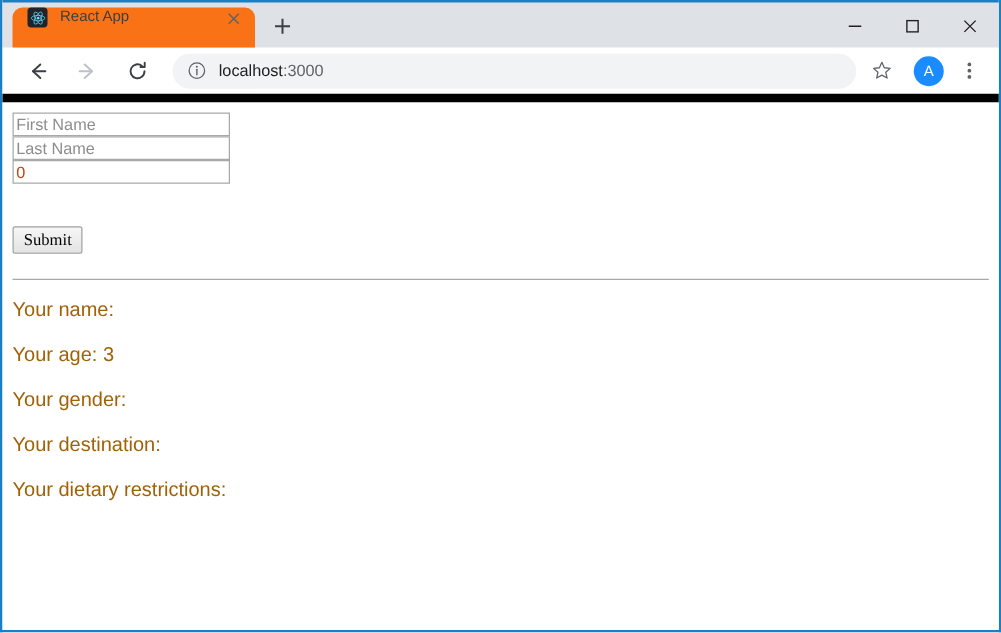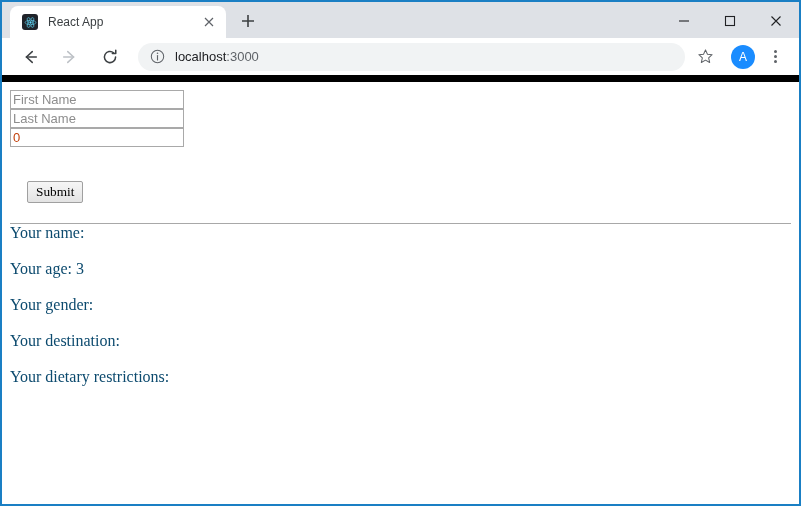--- a/index.html
+++ b/index.html
@@ -38,26 +38,25 @@
     border-top: 2px solid #1a7fc4;
     box-sizing: border-box;
   }
   #tab-strip {
     display: flex;
     align-items: flex-end;
     height: 100%;
     padding-left: 8px;
   }
   .tab {
-    width: 216px;
+    width: 194px;
     height: 32px;
-    background: #ffffff;
+    background: #f97316;
     border-radius: 8px 8px 0 0;
     display: flex;
-    align-items: center;
     padding: 0 8px 0 12px;
     box-sizing: border-box;
     position: relative;
   }
   .tab-favicon {
     width: 16px;
     height: 16px;
     border-radius: 3px;
     background: #20232a;
     flex: 0 0 auto;
@@ -235,40 +234,39 @@
   }
   #submit-button {
     margin-top: 34px;
     font-family: "Liberation Serif", serif;
     font-size: 13.3px;
     color: #000000;
     padding: 2px 8px;
     border: 1px solid #a0a0a0;
     border-radius: 2px;
     background: linear-gradient(to bottom, #f6f6f6 0%, #ededed 50%, #e3e3e3 100%);
-    margin-left: 17px;
   }
   #results-divider {
     border: none;
     border-top: 1px solid #a8a8a8;
     margin: 20px 0 0 0;
     height: 0;
   }
   #results-heading {
     font-family: "Liberation Serif", serif;
     font-size: 24px;
     font-weight: bold;
     color: #000000;
     margin: 20px 0 20px 0;
   }
   .result-line {
-    font-family: Liberation Serif, serif;
+    font-family: Liberation Sans, sans-serif;
     font-size: 16px;
-    color: #0c4a6e;
-    margin: 0 0 18px 0;
+    color: #a16207;
+    margin: 16px 0 18px 0;
   }
 </style>
 </head>
 <body>
 
 <div id="browser-window">
 
   <div id="titlebar">
 
     <div id="tab-strip">

